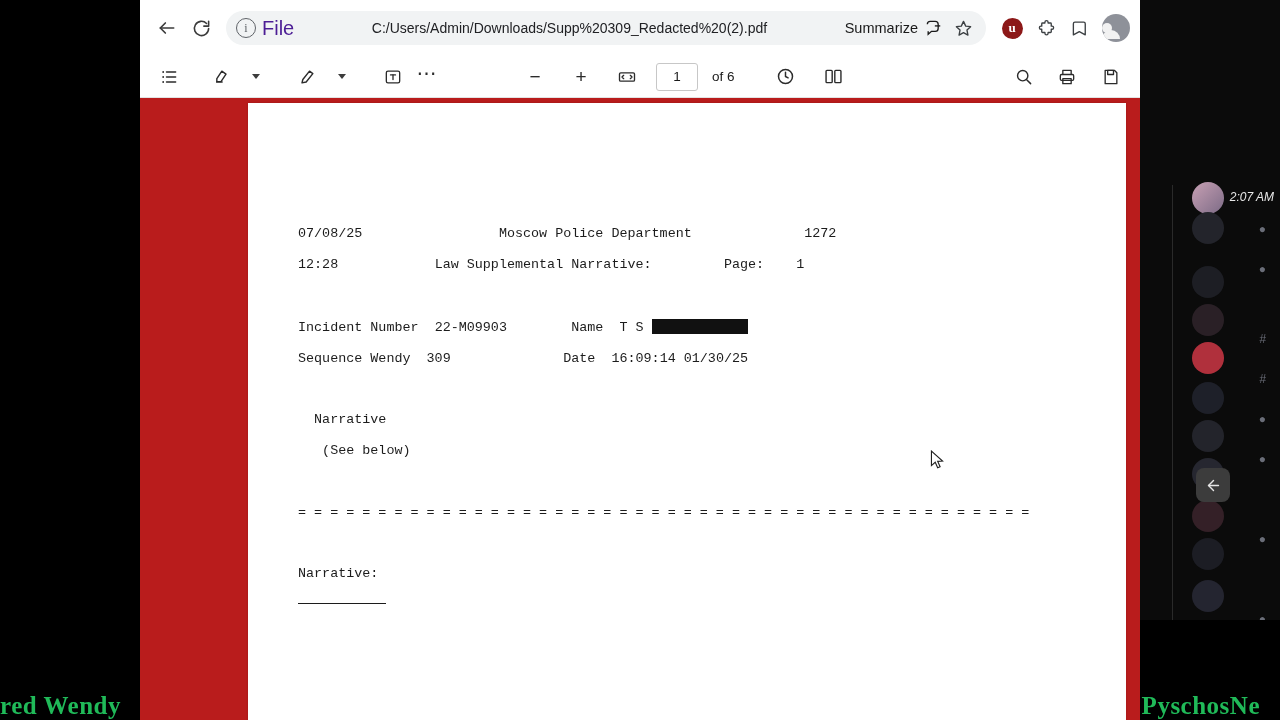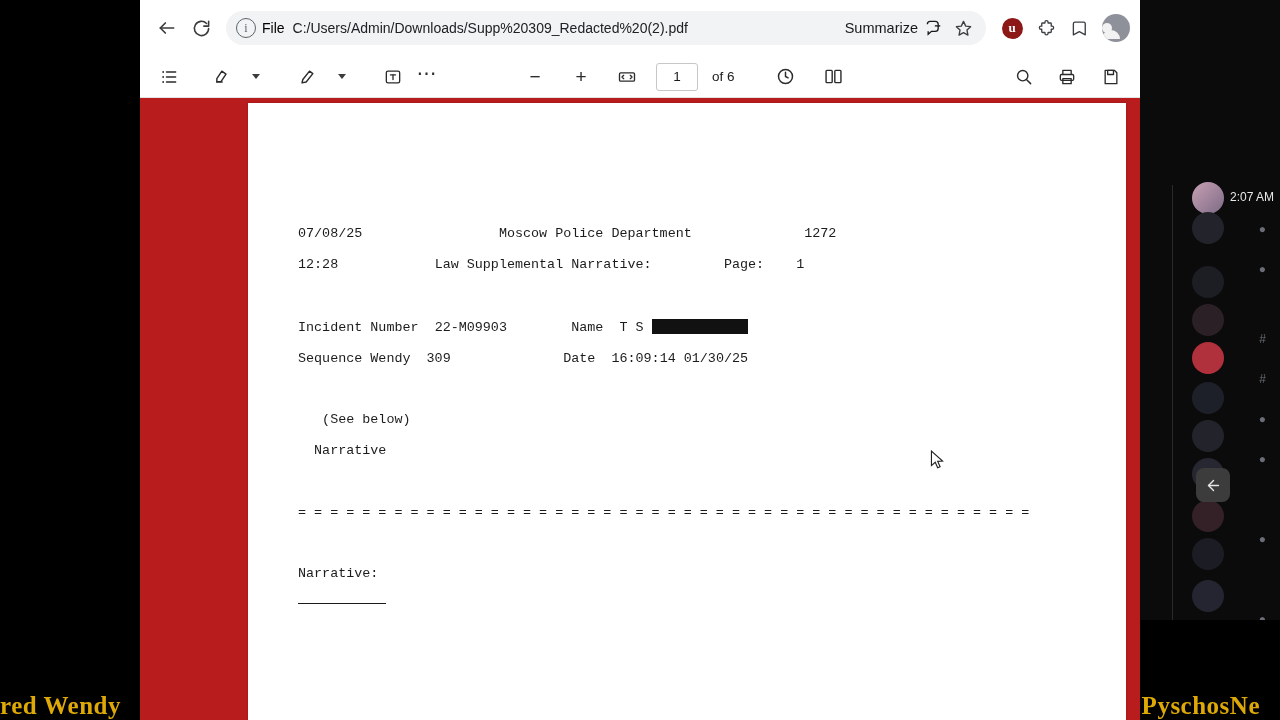--- a/index.html
+++ b/index.html
@@ -16,21 +16,21 @@
     width: 1280px;
     height: 720px;
     background: #000;
     overflow: hidden;
   }
 
   
   .bg-left-text, .bg-right-text {
     position: absolute;
     bottom: 0px;
-    color: #eab308;
+    color: #22c55e;
     font-size: 25px;
     font-weight: bold;
     letter-spacing: 0.5px;
     white-space: nowrap;
     font-family: "Liberation Serif", serif;
     opacity: 0.95;
   }
   .bg-left-text { left: 0px; }
   .bg-right-text { right: 20px; }
 
@@ -102,32 +102,33 @@
     border: 1.4px solid #5f6368;
     border-radius: 50%;
     color: #5f6368;
     font-size: 12px;
     font-family: "Liberation Serif", serif;
     display: flex; align-items: center; justify-content: center;
     flex: 0 0 auto;
     margin-right: 6px;
   }
   .scheme-label {
-    font-size: 14px;
-    color: #000000;
+    font-size: 20px;
+    color: #4c1d95;
     margin-right: 8px;
     flex: 0 0 auto;
   }
   .url-text {
     font-size: 14px;
     color: #202124;
     white-space: nowrap;
     overflow: hidden;
     text-overflow: ellipsis;
     flex: 1 1 auto;
+    text-align: center;
   }
   .summarize {
     display: flex;
     align-items: center;
     gap: 6px;
     flex: 0 0 auto;
     margin-left: 8px;
     margin-right: 6px;
   }
   .summarize-label {
@@ -301,20 +302,21 @@
 
   
   #right-panel {
     position: absolute;
     left: 1140px;
     top: 0;
     width: 140px;
     height: 620px;
     background: #0b0b0b;
     overflow: hidden;
+    font-style: italic;
   }
   .clock {
     position: absolute;
     right: 6px;
     top: 190px;
     color: #e8e8e8;
     font-size: 12px;
   }
   .thumb {
     position: absolute;
@@ -546,22 +548,22 @@
 
     <div class="pdf-area">
       <div class="page">
         <div class="doc">
 <div class="blk"><span>07/08/25</span>                 <span>Moscow Police Department</span>              <span>1272</span></div>
 <div class="blk"><span>12:28</span>            <span>Law Supplemental Narrative:</span>         <span>Page:</span>    <span>1</span></div>
 <div class="spacer-sm"></div>
 <div class="blk"><span>Incident Number</span>  <span>22-M09903</span>        <span>Name</span>  <span>T S</span> <span class="redact"></span></div>
 <div class="blk"><span>Sequence Wendy</span>  <span>309</span>              <span>Date</span>  <span>16:09:14 01/30/25</span></div>
 <div class="spacer-sm"></div>
+<div class="blk">  <span>Narrative</span></div>
 <div class="blk">   <span>(See below)</span></div>
-<div class="blk">  <span>Narrative</span></div>
 <div class="spacer-sm"></div>
 <div class="blk">= = = = = = = = = = = = = = = = = = = = = = = = = = = = = = = = = = = = = = = = = = = = = =</div>
 <div class="spacer-sm"></div>
 <div class="blk">Narrative:</div>
 <div class="blk"><span class="underline-short"></span></div>
 <div class="spacer-sm"></div>
 
 
 
         </div>

